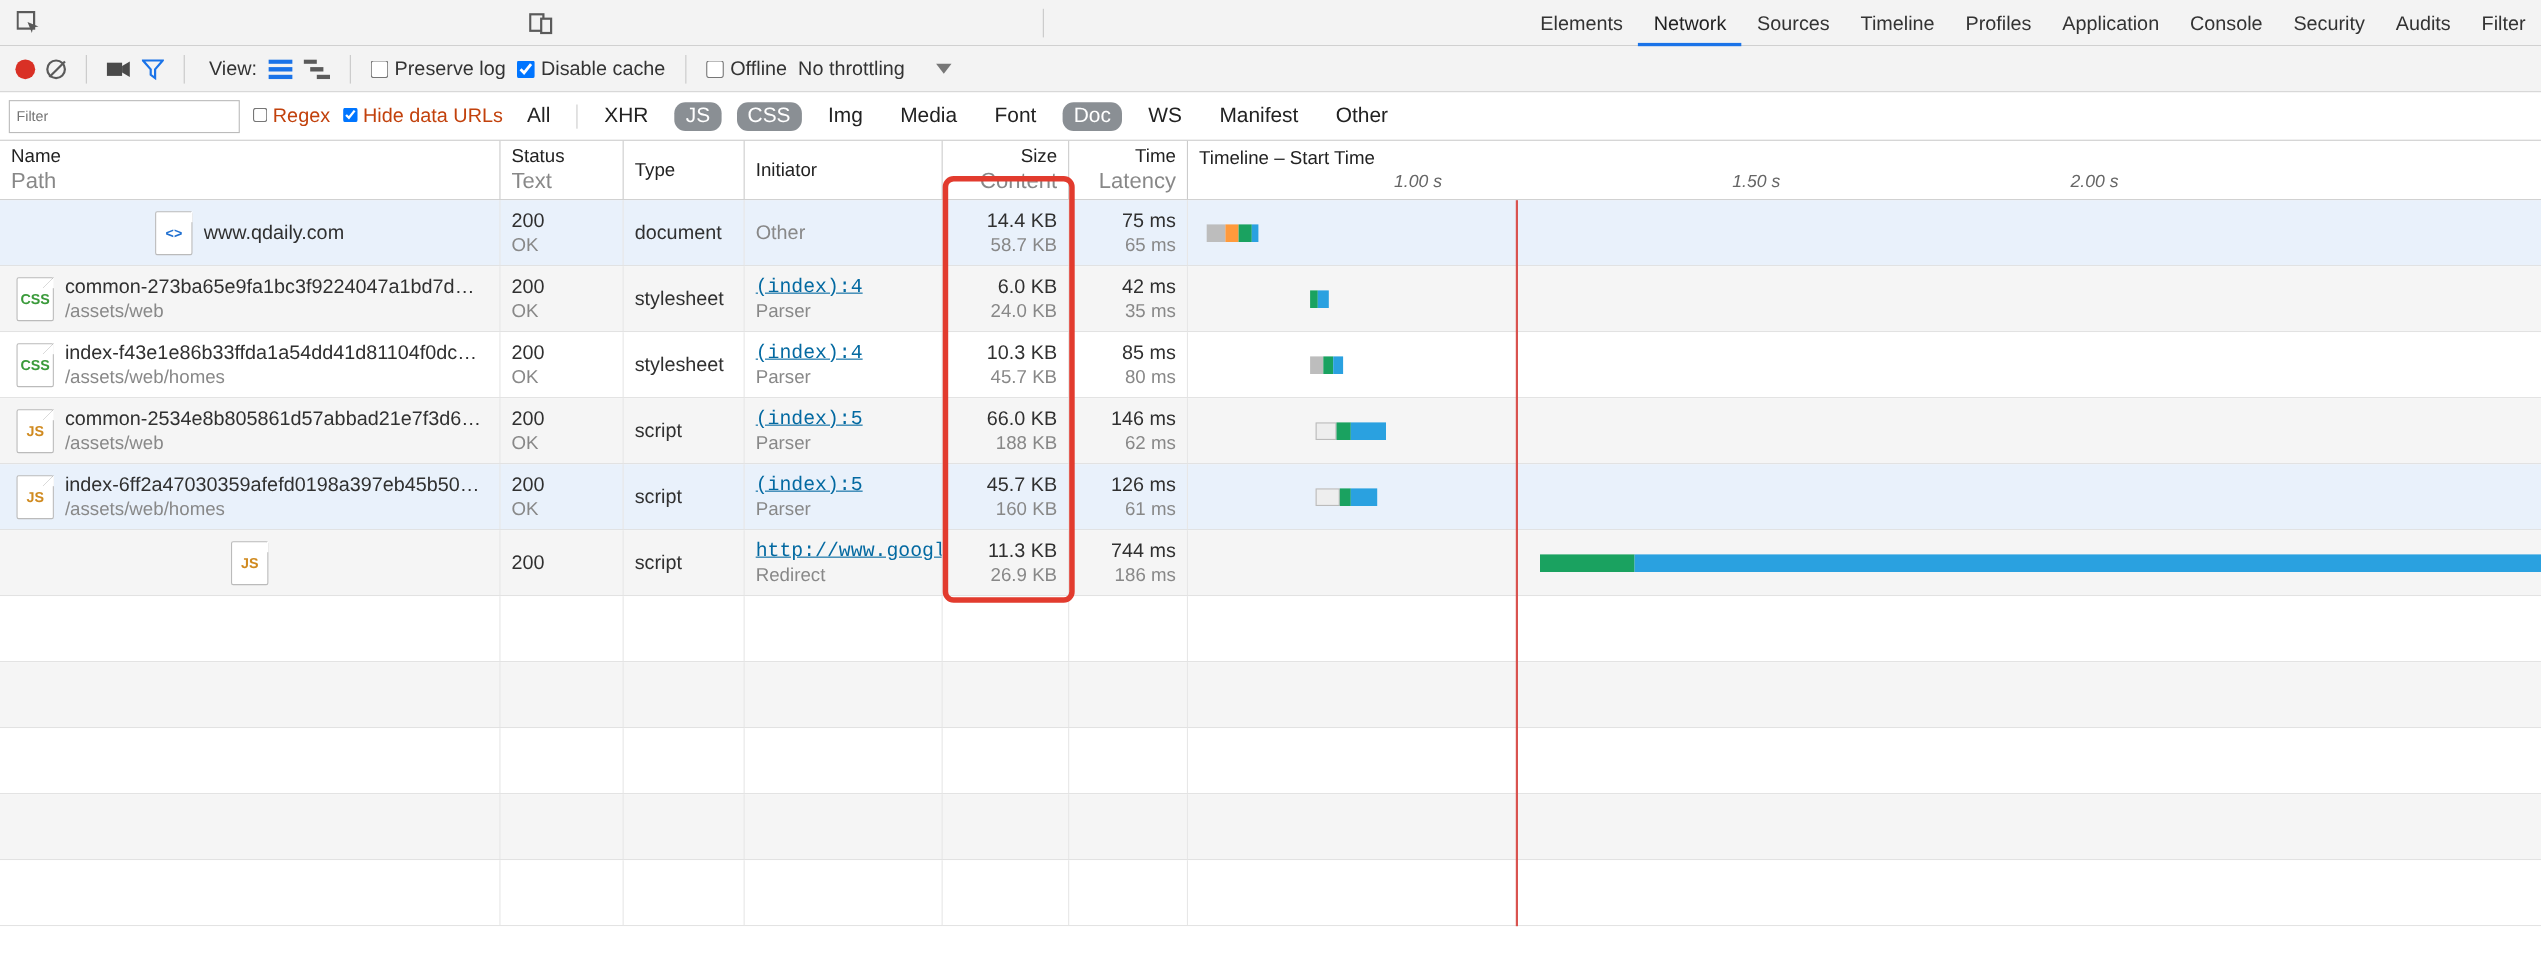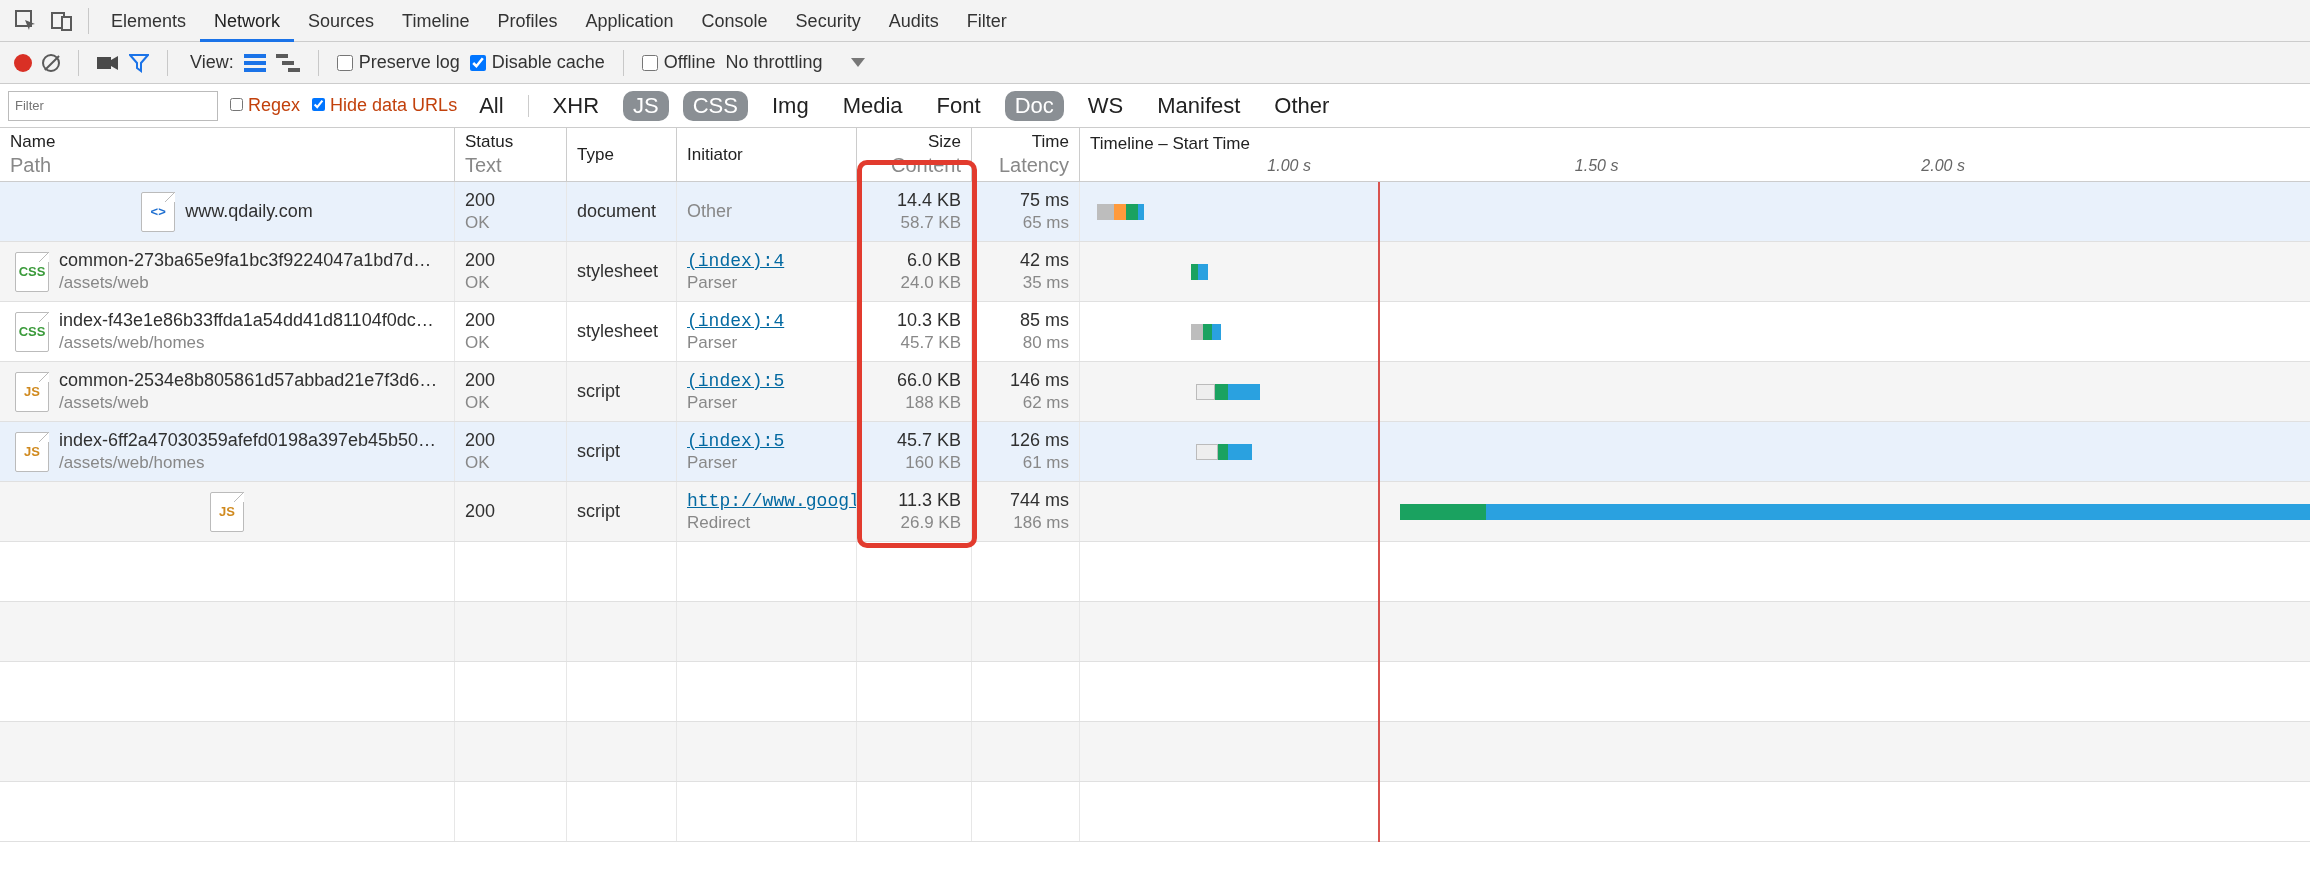--- a/index.html
+++ b/index.html
@@ -11,20 +11,21 @@
     width: 2310px;
   }
   
   .tabstrip {
     display: flex;
     align-items: center;
     height: 42px;
     background: #f3f3f3;
     border-bottom: 1px solid #ccc;
     padding-left: 8px;
+    justify-content: space-between;
   }
   .tabstrip .icon-slot {
     display: flex;
     align-items: center;
     justify-content: center;
     width: 36px;
     height: 42px;
     color: #5a5a5a;
   }
   .divider-v {
@@ -88,21 +89,21 @@
   .filterbar input[type=text] {
     width: 210px; height: 30px;
     border: 1px solid #bbb;
     padding: 2px 6px;
     font-size: 13px;
   }
   .pill {
     display: inline-flex; align-items: center;
     padding: 2px 10px; border-radius: 10px;
     background: #8a8f94; color: #fff;
-    font-size: 22px;
+    font-size: 19px;
     text-align: right;
   }
   .pill.plain { background: transparent; color: #222; }
   .fb-label { color: #c2410c; }
   .fb-sep { width: 1px; height: 22px; background: #ccc; }
   
   .grid-head {
     display: flex;
     height: 54px;
     border-bottom: 1px solid #ccc;
@@ -320,21 +321,21 @@
   </div>
   <div class="col col-time">
     <span class="hdr-main">Time</span>
     <span class="hdr-sub">Latency</span>
   </div>
   <div class="col col-timeline">
     <span class="hdr-main" style="position:absolute;left:10px;top:6px;">Timeline – Start Time</span>
     <div class="timeline-ticks" id="ticks-host">
         <div class="tick" style="left: 17%;">1.00 s</div>
         <div class="tick" style="left: 42%;">1.50 s</div>
-        <div class="tick" style="left: 67%; margin-left: 39px;">2.00 s</div>
+        <div class="tick" style="left: 67%;">2.00 s</div>
       </div>
   </div>
 </div>
 
 <div class="rows" id="rows-host">
     <div class="row sel">
       <div class="cell col-name name-cell">
         <div class="file-icon fi-html">&lt;&gt;</div>
         <div class="name-text">
           <div class="main">www.qdaily.com</div>

